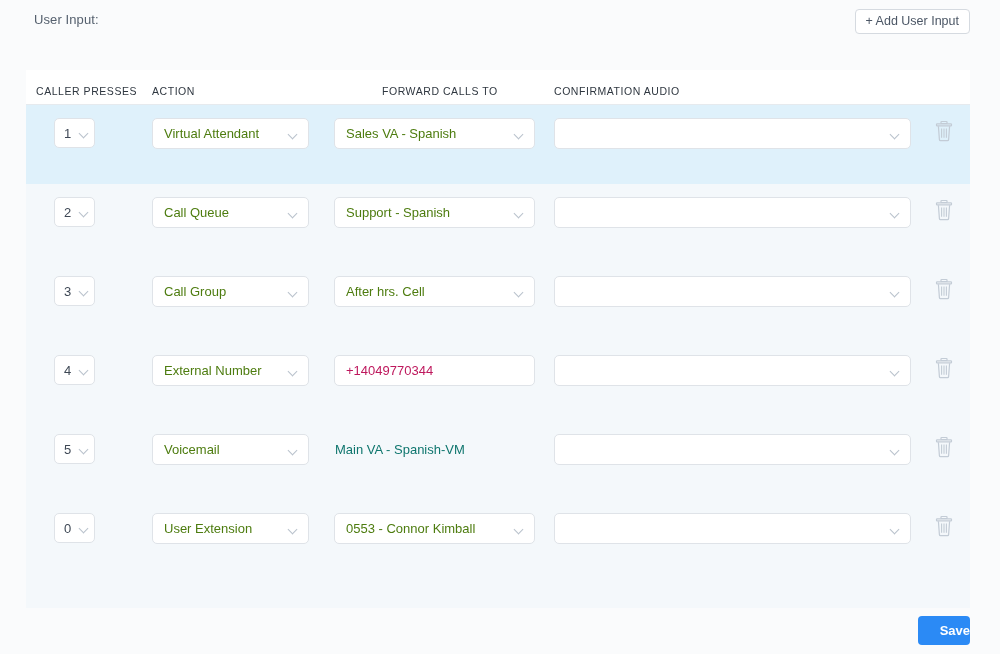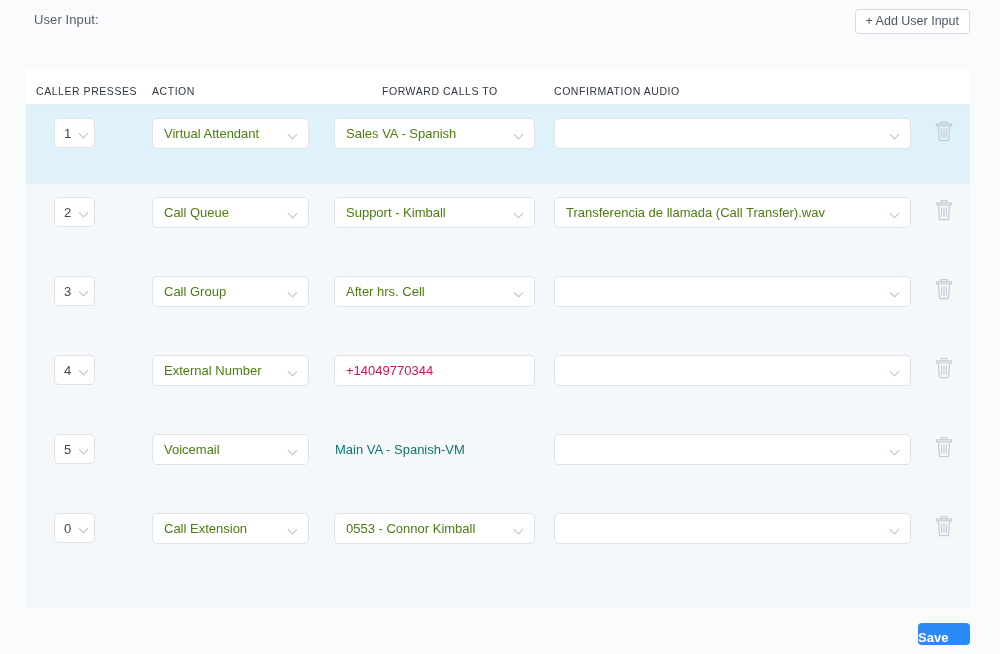--- a/index.html
+++ b/index.html
@@ -209,32 +209,32 @@
     top: 15px;
   }
   .trash-btn svg { display: block; }
 
   
   .save-btn {
     position: absolute;
     right: 30px;
     bottom: 9px;
     width: 52px;
-    height: 22px;
+    height: 29px;
     background: #2b8af5;
     border: none;
     border-radius: 4px;
     color: #ffffff;
     font-family: "Liberation Sans", sans-serif;
     font-size: 13px;
     font-weight: bold;
     cursor: pointer;
     line-height: 29px;
     padding: 0;
-    text-align: left;
+    text-align: right;
   }
 </style>
 </head>
 <body>
 
 <div class="topbar">
   <span class="topbar-label">User Input:</span>
   <button class="add-input-btn">+ Add User Input</button>
 </div>
 
@@ -290,27 +290,26 @@
           </div>
         </div>
         <div class="cell c2">
           <div class="sel sel-action">
             <span class="sel-val">Call Queue</span>
             <span class="chev"></span>
           </div>
         </div>
         <div class="cell c3">
           <div class="sel sel-fwd">
-            <span class="sel-val">Support - Kimball</span>
-            <span class="chev"></span>
-          </div>
-        </div>
-        <div class="cell c4">
-          <div class="sel sel-audio">
-            <span class="sel-val">Transferencia de llamada (Call Transfer).wav</span>
+            <span class="sel-val">Support - Spanish</span>
+            <span class="chev"></span>
+          </div>
+        </div>
+        <div class="cell c4">
+          <div class="sel sel-audio">
             <span class="chev"></span>
           </div>
         </div>
         <div class="cell c5 trash-btn"><span><svg width="20" height="22" viewBox="0 0 20 22">
               <rect x="7" y="1.5" width="6" height="2" rx="0.6" fill="none" stroke="#c3ccd6" stroke-width="1.2"></rect>
               <rect x="2.5" y="3.8" width="15" height="2.1" rx="0.7" fill="none" stroke="#c3ccd6" stroke-width="1.2"></rect>
               <path d="M4.4 6.3 L5.4 19.6 Q5.5 20.6 6.5 20.6 L13.5 20.6 Q14.5 20.6 14.6 19.6 L15.6 6.3" fill="none" stroke="#c3ccd6" stroke-width="1.2" stroke-linejoin="round"></path>
               <line x1="7.6" y1="8.6" x2="7.6" y2="17.8" stroke="#c3ccd6" stroke-width="1.1"></line>
               <line x1="10" y1="8.6" x2="10" y2="17.8" stroke="#c3ccd6" stroke-width="1.1"></line>
               <line x1="12.4" y1="8.6" x2="12.4" y2="17.8" stroke="#c3ccd6" stroke-width="1.1"></line>
@@ -416,21 +415,21 @@
       </div>
       <div class="row">
         <div class="cell c1">
           <div class="num-select">
             <span class="num-val">0</span>
             <span class="chev"></span>
           </div>
         </div>
         <div class="cell c2">
           <div class="sel sel-action">
-            <span class="sel-val">Call Extension</span>
+            <span class="sel-val">User Extension</span>
             <span class="chev"></span>
           </div>
         </div>
         <div class="cell c3">
           <div class="sel sel-fwd">
             <span class="sel-val">0553 - Connor Kimball</span>
             <span class="chev"></span>
           </div>
         </div>
         <div class="cell c4">

